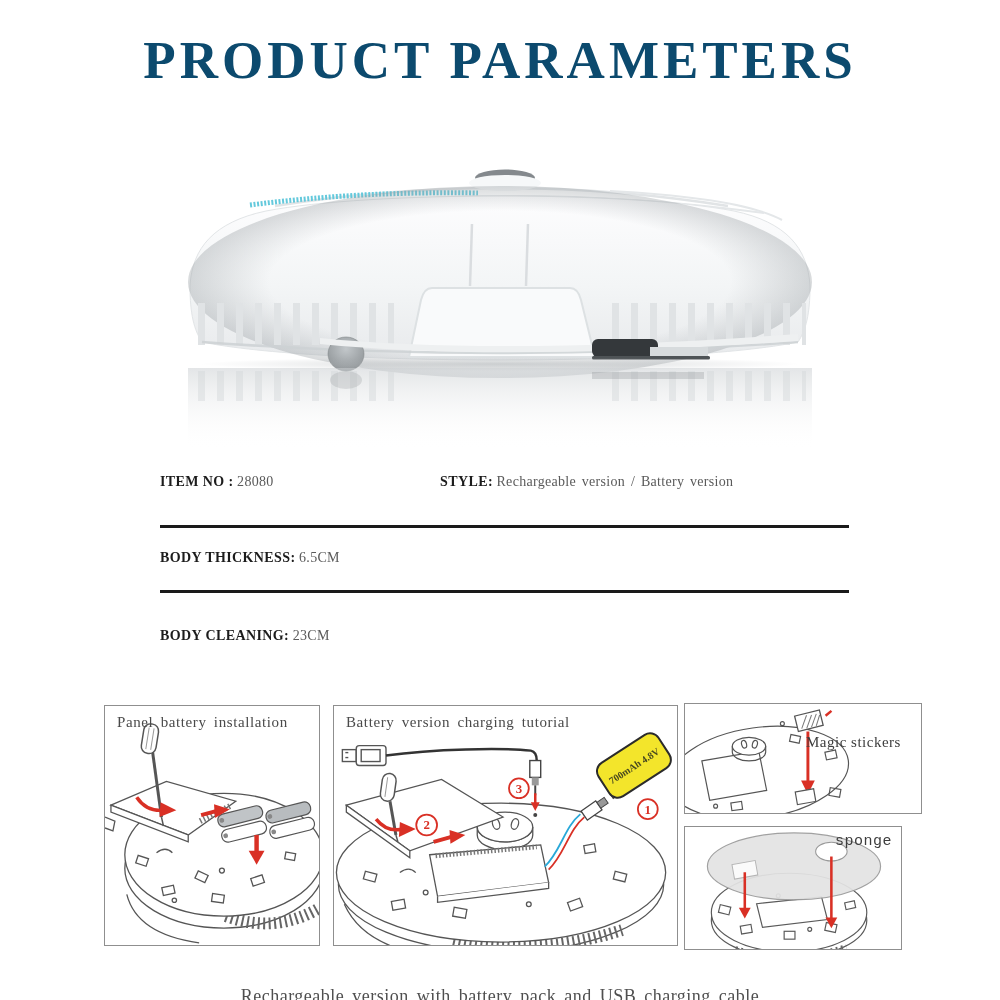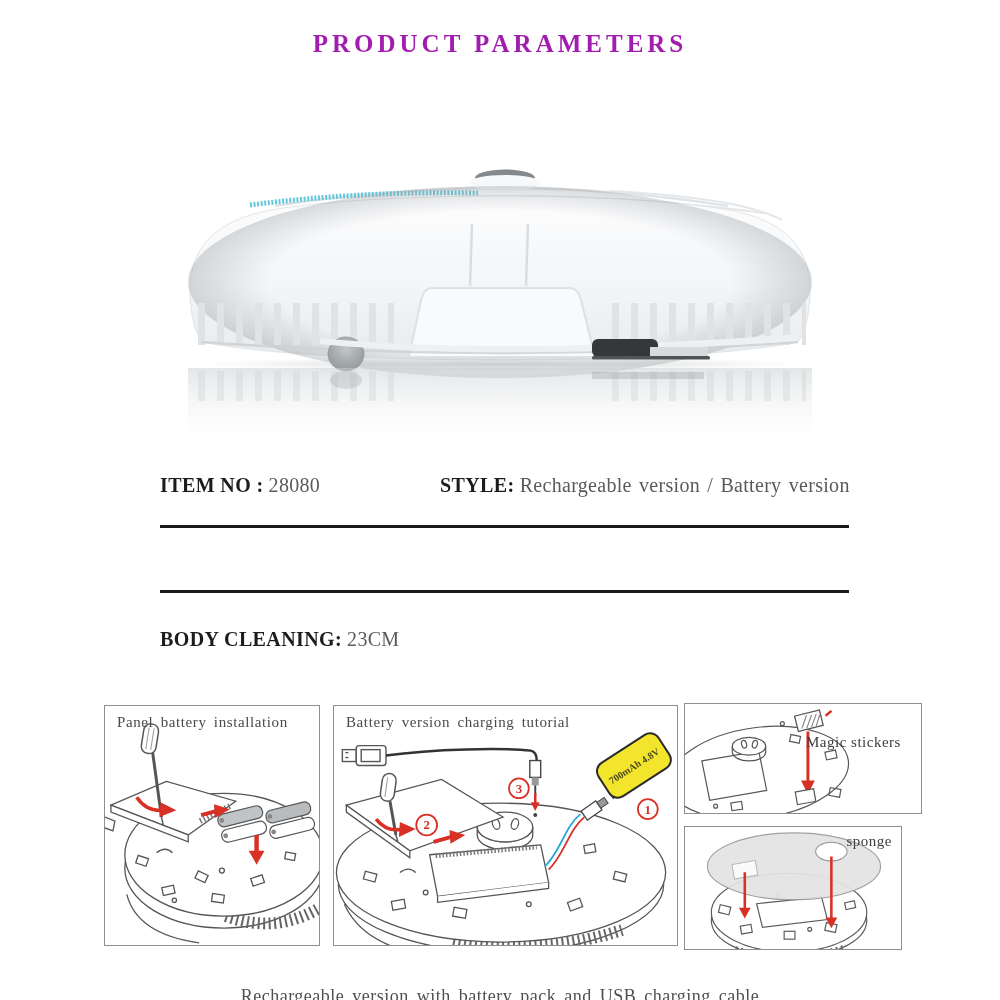--- a/index.html
+++ b/index.html
@@ -1,39 +1,39 @@
 <!DOCTYPE html>
 <html><head>
 <meta charset="utf-8">
 <style>
   html,body{margin:0;padding:0;background:#ffffff;}
   .page{position:relative;width:1000px;height:1000px;background:#fff;overflow:hidden;
         font-family:"Liberation Serif","DejaVu Serif",serif;}
   .title{position:absolute;top:30px;left:0;width:1000px;text-align:center;margin:0;
-         font-size:25px;font-weight:700;letter-spacing:4px;color:#a21caf;}
+         font-size:53px;font-weight:700;letter-spacing:4px;color:#0c4a6e;}
   .hero{position:absolute;left:180px;top:158px;width:640px;height:300px;}
   .params{position:absolute;left:0;top:0;width:1000px;}
   .prow{position:absolute;left:160px;width:740px;height:26px;white-space:nowrap;}
-  .pcell{position:absolute;top:0;font-size:20px;}
+  .pcell{position:absolute;top:0;font-size:14px;}
   .pcell.c1{left:0;}
   .pcell.c2{left:280px;}
   .plabel{font-weight:700;color:#1c1c1c;letter-spacing:0.4px;}
   .pvalue{color:#5a5a5a;letter-spacing:0.3px;word-spacing:2px;}
   .hline{position:absolute;left:160px;width:689px;height:3px;background:#1a1a1a;}
   .panel{position:absolute;border:1.5px solid #8f8f8f;background:#fff;box-sizing:border-box;}
   .panel svg{position:absolute;left:0;top:0;width:100%;height:100%;}
   .panel-title{position:absolute;left:12px;top:8px;font-size:15px;color:#4a4a4a;
                letter-spacing:0.6px;word-spacing:3px;white-space:nowrap;}
   .p1{left:104px;top:705px;width:216px;height:241px;}
   .p2{left:333px;top:705px;width:345px;height:241px;}
   .p3{left:684px;top:703px;width:238px;height:111px;}
   .p4{left:684px;top:826px;width:218px;height:124px;}
   .side-label{position:absolute;font-size:15px;color:#3d3d3d;letter-spacing:0.5px;white-space:nowrap;}
   .lbl-stickers{left:121px;top:30px;}
-  .lbl-sponge{right:9px;top:6px;}
+  .lbl-sponge{right:9px;top:6px;font-family:Liberation Mono, monospace;}
   .caption{position:absolute;left:0;top:954px;width:1000px;text-align:center;
            font-size:18px;color:#4f4f4f;letter-spacing:0.5px;word-spacing:3px;margin-top:32px;}
 </style>
 </head>
 <body>
 
 <div class="page">
 
   <h1 class="title">PRODUCT PARAMETERS</h1>
 
@@ -116,20 +116,24 @@
         <span class="pvalue">28080</span>
       </div>
       <div class="pcell c2">
         <span class="plabel">STYLE:</span>
         <span class="pvalue">Rechargeable version / Battery version</span>
       </div>
     </div>
     <div class="hline" style="top:525px"></div>
 
     <div class="prow" style="top:550px">
+      <div class="pcell c1">
+        <span class="plabel">BODY THICKNESS:</span>
+        <span class="pvalue">6.5CM</span>
+      </div>
     </div>
     <div class="hline" style="top:590px"></div>
 
     <div class="prow" style="top:628px">
       <div class="pcell c1">
         <span class="plabel">BODY CLEANING:</span>
         <span class="pvalue">23CM</span>
       </div>
     </div>
   </div>

